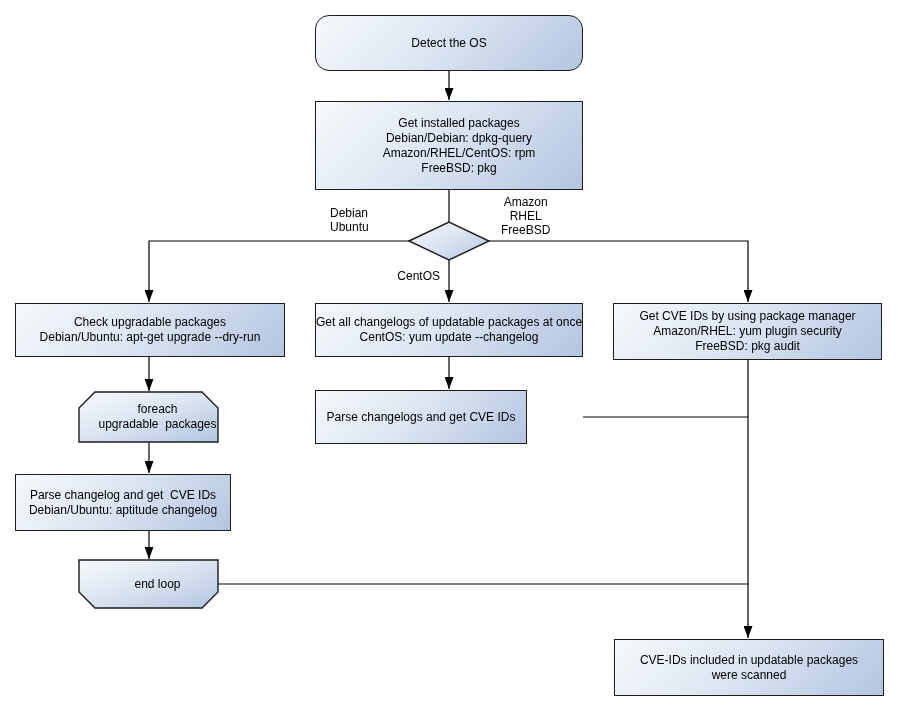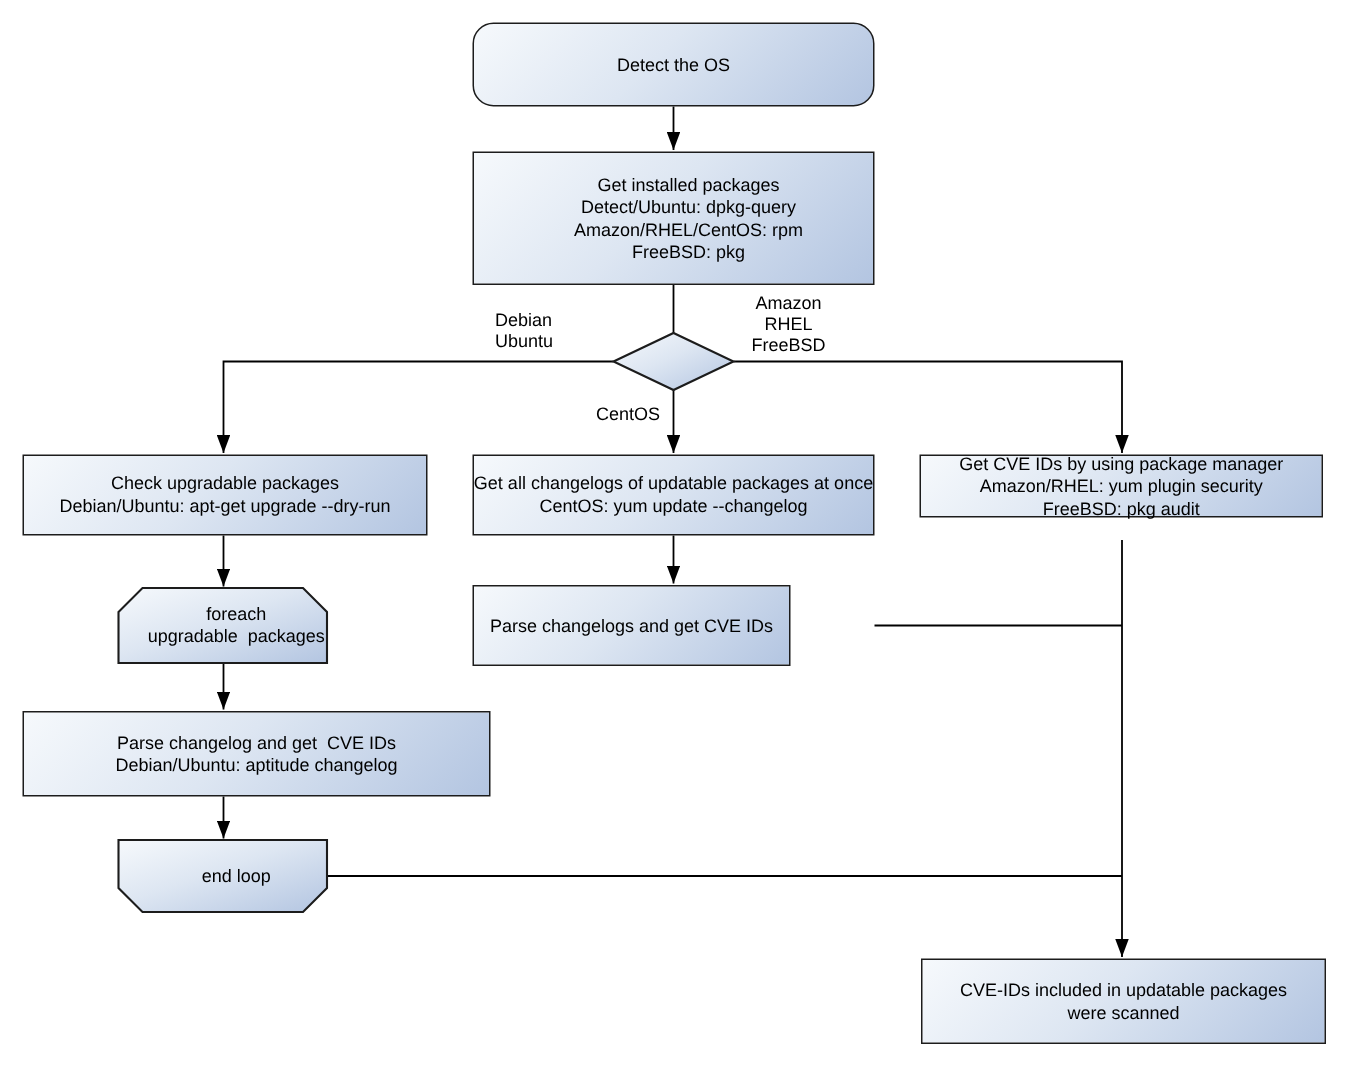--- a/index.html
+++ b/index.html
@@ -83,51 +83,51 @@
     <polygon points="79,408 95,392 202,392 218,408 218,442 79,442" fill="url(#boxGrad)" stroke="#1c1c1c" stroke-width="1.4"></polygon>
     <polygon points="79,560 218,560 218,592 202,608 95,608 79,592" fill="url(#boxGrad)" stroke="#1c1c1c" stroke-width="1.4"></polygon>
   </svg>
 
   <div class="node box" style="left:315px; top:15px; width:268px; height:56px;border-radius:14px;">
     <span>Detect the OS</span>
   </div>
 
   <div class="node box" style="left:315px; top:101px; width:268px; height:89px;padding-left:20px;">
     <span>Get installed packages</span>
-    <span>Detect/Ubuntu: dpkg-query</span>
+    <span>Debian/Debian: dpkg-query</span>
     <span>Amazon/RHEL/CentOS: rpm</span>
     <span>FreeBSD: pkg</span>
   </div>
 
   <div class="node box" style="left:15px; top:303px; width:270px; height:54px;">
     <span>Check upgradable packages</span>
     <span>Debian/Ubuntu: apt-get upgrade --dry-run</span>
   </div>
 
   <div class="node box" style="left:315px; top:303px; width:268px; height:54px;">
     <span>Get all changelogs of updatable packages at once</span>
     <span>CentOS: yum update --changelog</span>
   </div>
 
-  <div class="node box" style="left:613px; top:303px; width:269px; height:42px;text-align:right;">
+  <div class="node box" style="left:613px; top:303px; width:269px; height:57px;text-align:right;">
     <span>Get CVE IDs by using package manager</span>
     <span>Amazon/RHEL: yum plugin security</span>
     <span>FreeBSD: pkg audit</span>
   </div>
 
   <div class="node overlay" style="left:79px; top:392px; width:139px; height:50px;">
     <span>foreach</span>
     <span>upgradable  packages</span>
   </div>
 
   <div class="node box" style="left:315px; top:390px; width:212px; height:54px;">
     <span>Parse changelogs and get CVE IDs</span>
   </div>
 
-  <div class="node box" style="left:15px; top:474px; width:312px; height:57px;">
+  <div class="node box" style="left:15px; top:474px; width:216px; height:57px;">
     <span>Parse changelog and get  CVE IDs</span>
     <span>Debian/Ubuntu: aptitude changelog</span>
   </div>
 
   <div class="node overlay" style="left:79px; top:560px; width:139px; height:48px;">
     <span>end loop</span>
   </div>
 
   <div class="node box" style="left:614px; top:639px; width:270px; height:57px;">
     <span>CVE-IDs included in updatable packages</span>

